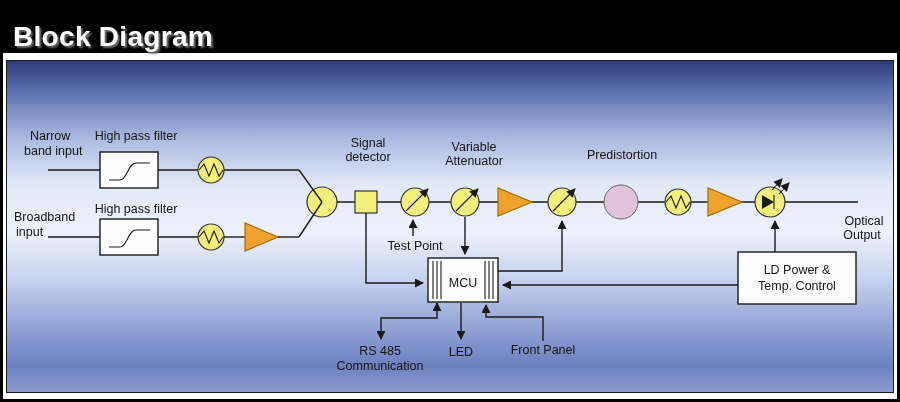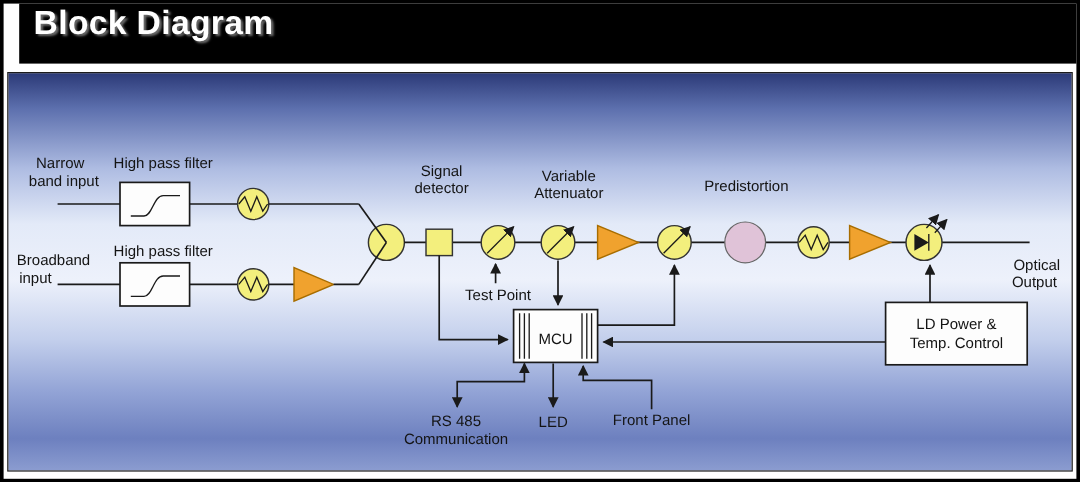--- a/index.html
+++ b/index.html
@@ -4,23 +4,23 @@
 <style>
   html,body { margin:0; padding:0; }
   body {
     width:900px; height:402px; position:relative; background:#ffffff;
     font-family:"Liberation Sans", sans-serif; overflow:hidden;
   }
   .frame {
     position:absolute; inset:0; border:3px solid #000; pointer-events:none; z-index:20;
   }
   .title-bar {
-    position:absolute; left:16px; top:3px; right:3px; height:50px;
+    position:absolute; left:1px; top:3px; right:3px; height:50px;
     background:var(--title-bg,#000); color:var(--title-fg,#fff);
-    display:flex; align-items:flex-start; padding-left:12px; box-sizing:border-box; z-index:5;
+    display:flex; align-items:flex-end; padding-left:12px; box-sizing:border-box; z-index:5;
   }
   .title-text {
     font-size:28px; font-weight:bold; letter-spacing:.3px;
     text-shadow:2px 2px 2px #6e6e6e;
   }
   .panel {
     position:absolute; left:6px; top:60px; width:888px; height:333px;
     border:1px solid #1c1c1c; box-sizing:border-box; z-index:1;
     background: linear-gradient(180deg,
       var(--panel-top,#2c3a78) 0%,

